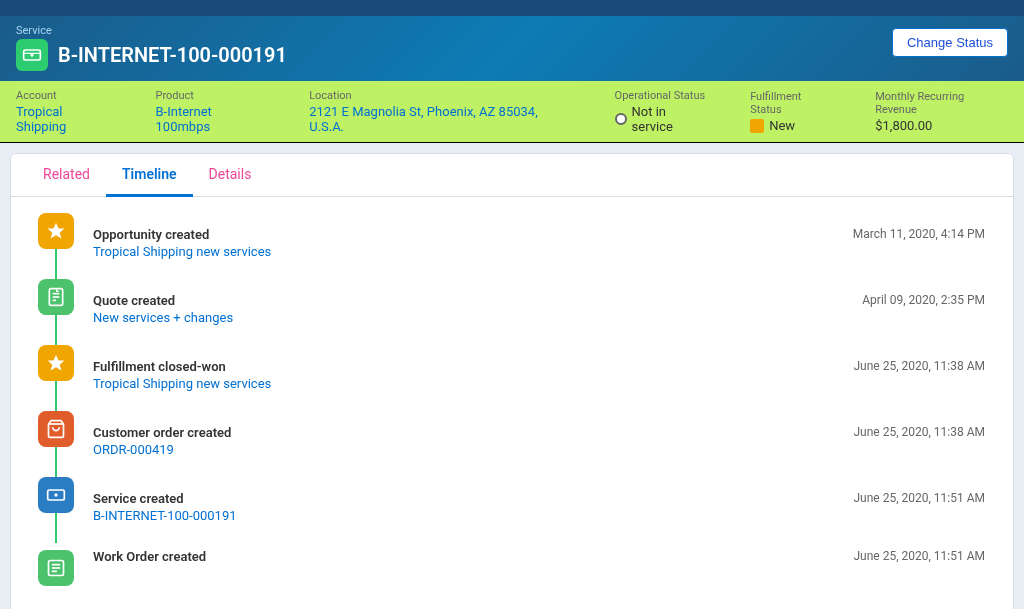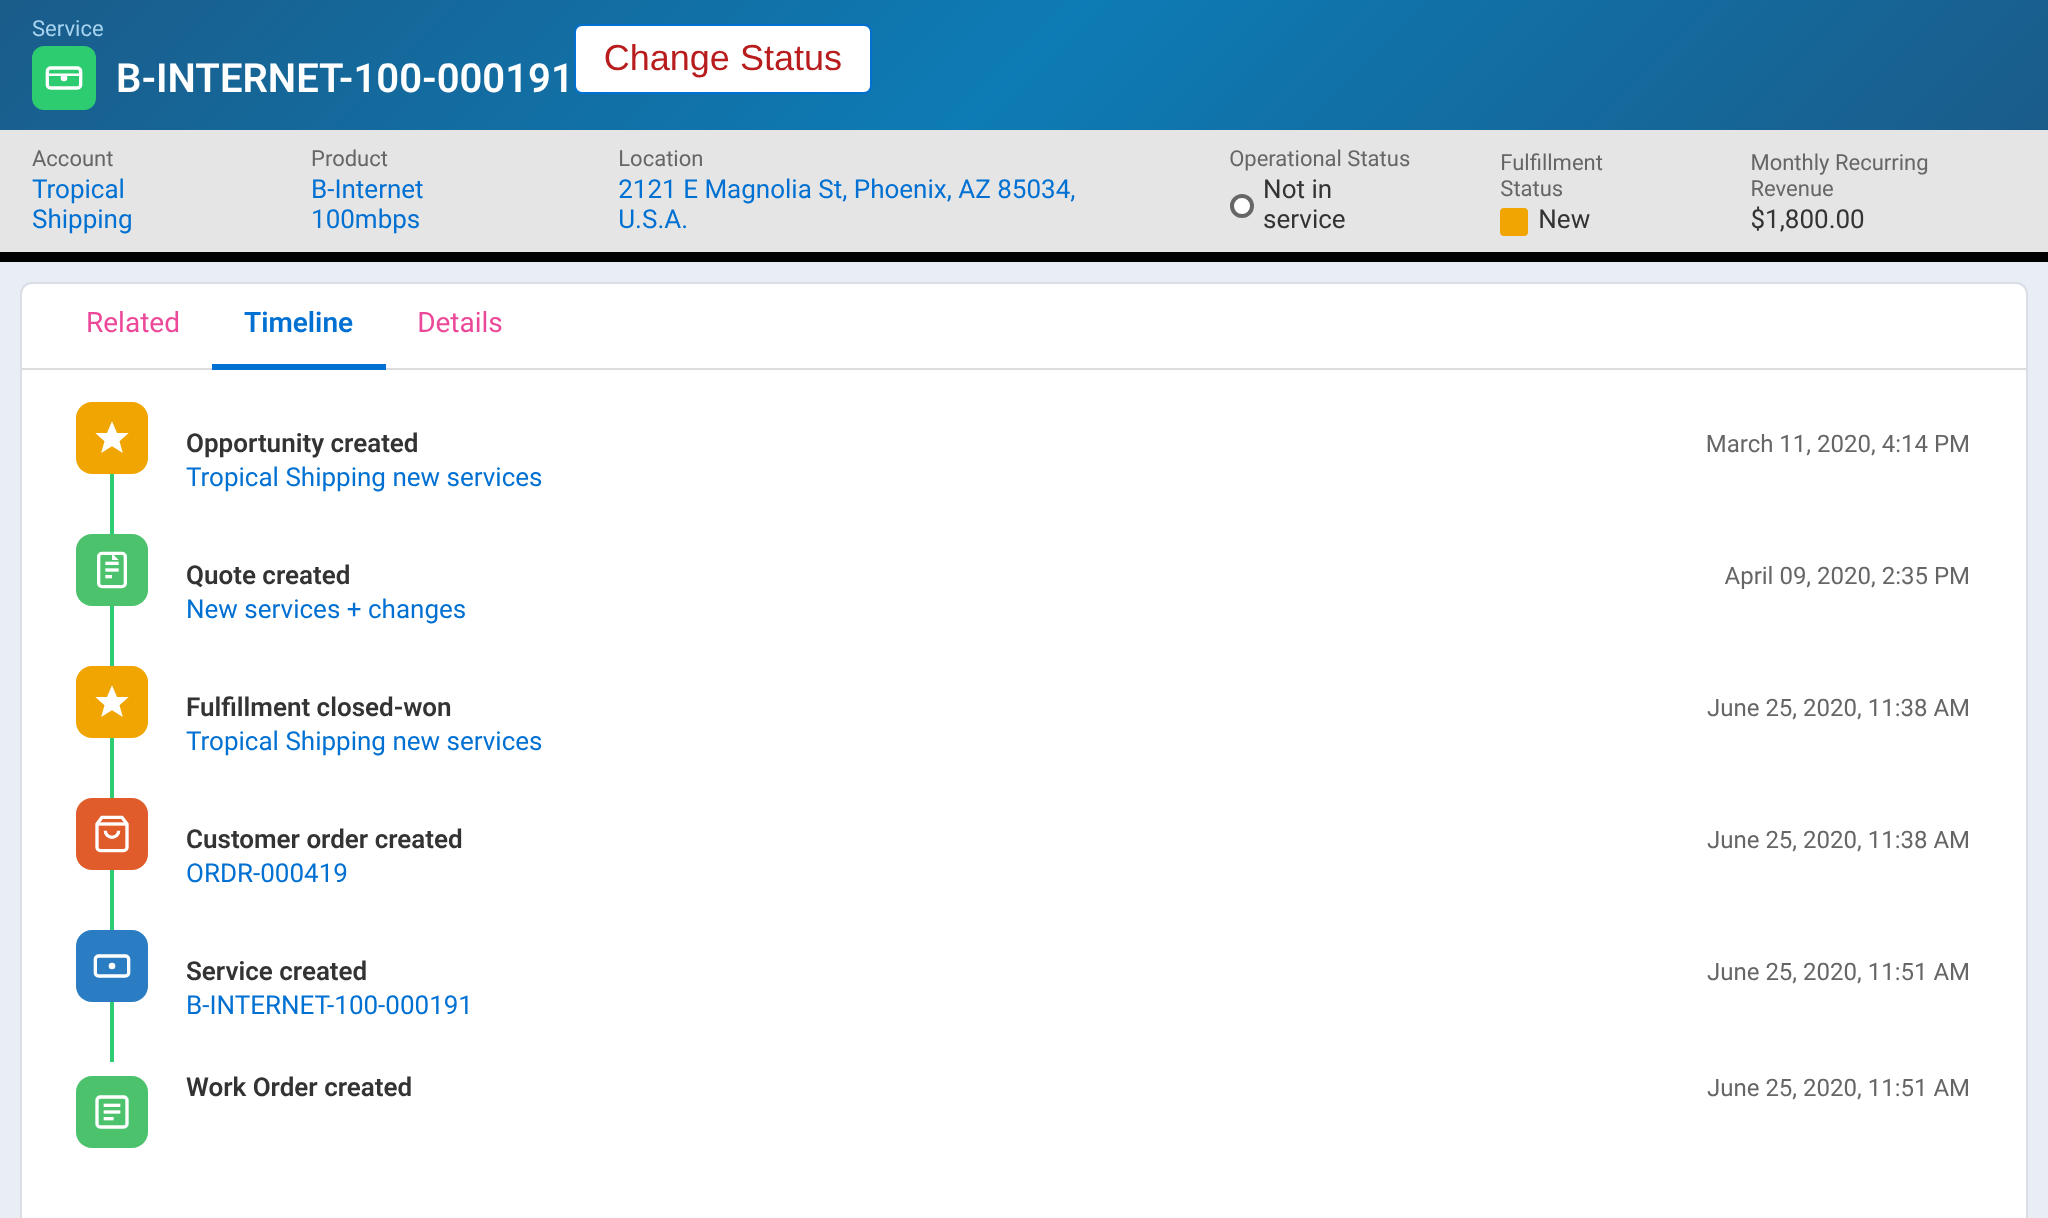--- a/index.html
+++ b/index.html
@@ -11,21 +11,23 @@
       overflow: hidden;
       font-size: 13px;
     }
 
     
     .top-header {
       background: linear-gradient(135deg, #1a5c8a 0%, #0d7bb5 50%, #1a5c8a 100%);
       padding: 8px 16px 10px 16px;
       display: flex;
       align-items: flex-start;
+      justify-content: space-between;
       min-height: 65px;
+      margin-top: 16px;
     }
     .service-info {
       display: flex;
       flex-direction: column;
     }
     .service-label {
       color: #a8d4f0;
       font-size: 11px;
       margin-bottom: 2px;
     }
@@ -48,38 +50,38 @@
       width: 20px;
       height: 20px;
     }
     .service-id {
       color: #fff;
       font-size: 20px;
       font-weight: 600;
     }
     .change-status-btn {
       background: #fff;
-      color: #b91c1c;
+      color: #1d4ed8;
       border: 1px solid #0070d2;
       border-radius: 4px;
       padding: 6px 14px;
-      font-size: 18px;
+      font-size: 13px;
       font-weight: 500;
       cursor: pointer;
       margin-top: 4px;
     }
 
     
     .meta-bar {
-      background: #e5e5e5;
+      background: #bef264;
       padding: 8px 16px;
       display: flex;
       gap: 40px;
-      align-items: flex-end;
-      border-bottom: 5px solid #000000;
+      align-items: center;
+      border-bottom: 1px solid #000000;
       min-height: 50px;
     }
     .meta-item {
       display: flex;
       flex-direction: column;
       gap: 2px;
     }
     .meta-label {
       color: #666;
       font-size: 11px;

